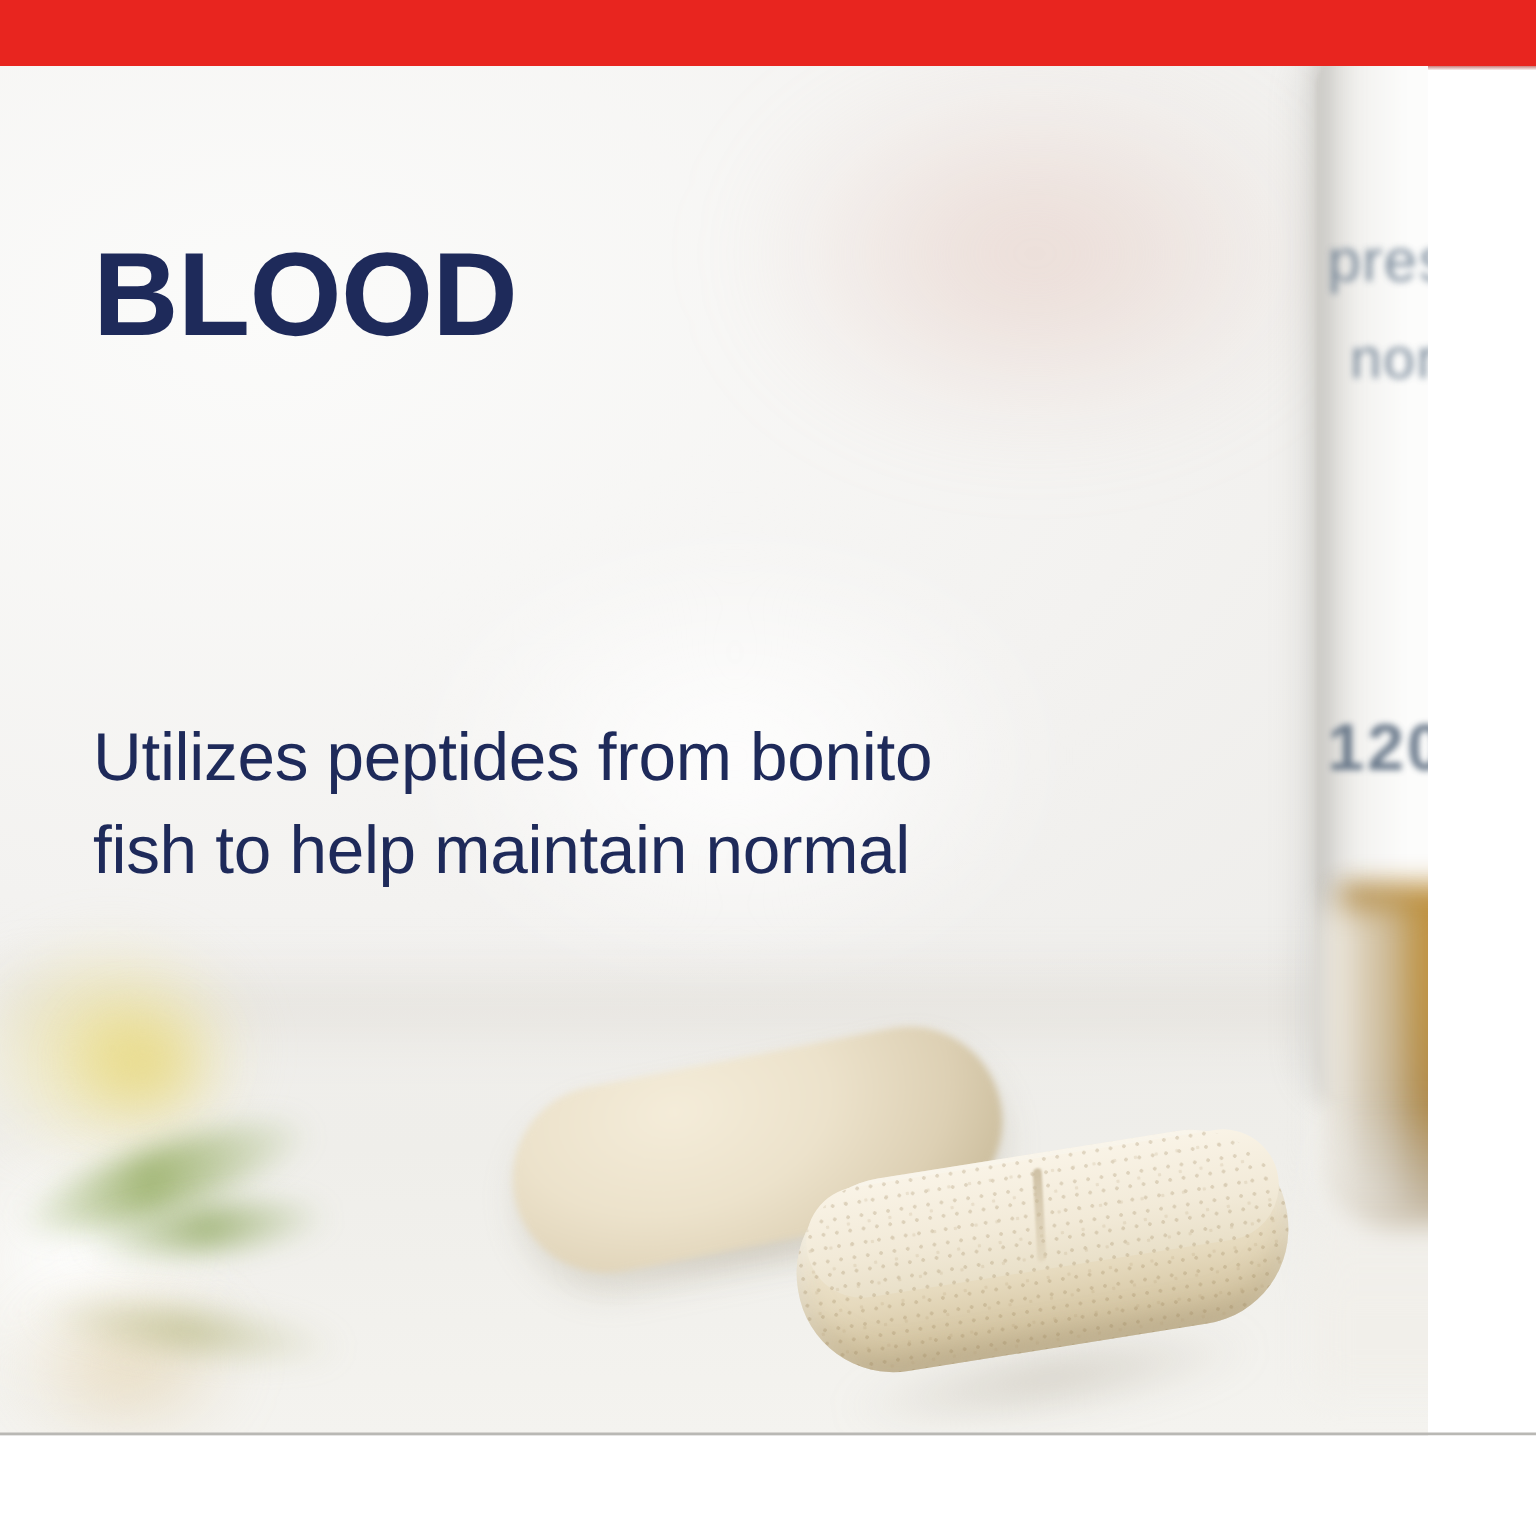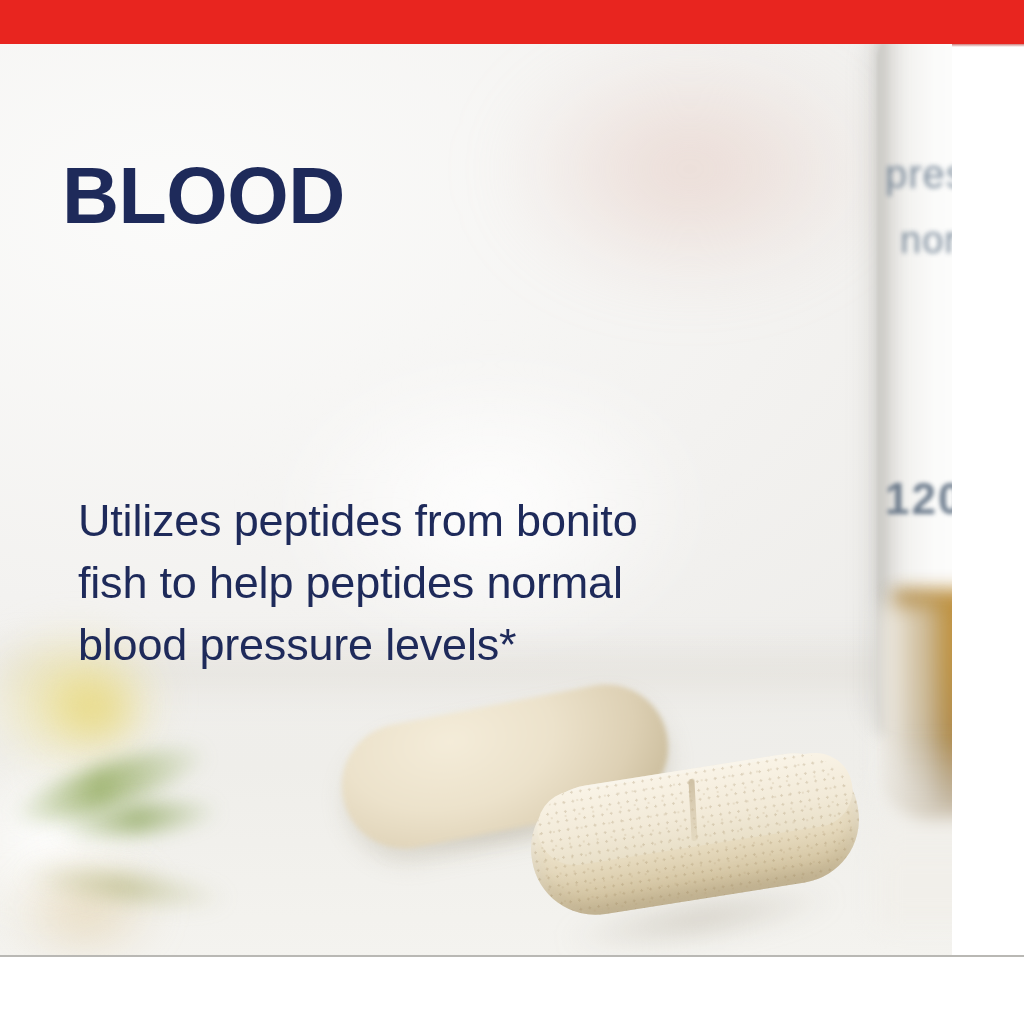--- a/index.html
+++ b/index.html
@@ -290,21 +290,21 @@
     position: absolute;
     left: 62px;
     top: 430px;
     width: 700px;
     color: #1e2a5a;
     font-family: "Liberation Sans", sans-serif;
     font-weight: normal;
     font-size: 45px;
     line-height: 62px;
     letter-spacing: -0.2px;
-    margin: 16px;
+    margin: 0;
   }
   .subheading span { display: block; }
 
   
   .hero-divider {
     position: absolute;
     left: 0; top: 955px;
     width: 1024px; height: 2px;
     background: #b9b8b4;
   }
@@ -355,22 +355,21 @@
     <div class="pill-front-top"></div>
     <div class="pill-speckle"></div>
     <div class="pill-score"></div>
 
     <h1 class="headline">
       <span>BLOOD</span>
     </h1>
 
     <p class="subheading">
       <span>Utilizes peptides from bonito</span>
-      <span>fish to help peptides normal</span>
-      <span>blood pressure levels*</span>
+      <span>fish to help maintain normal</span>
     </p>
 
   </div>
 
   <div class="hero-divider"></div>
 
   <div class="footer">
     
   </div>
 

